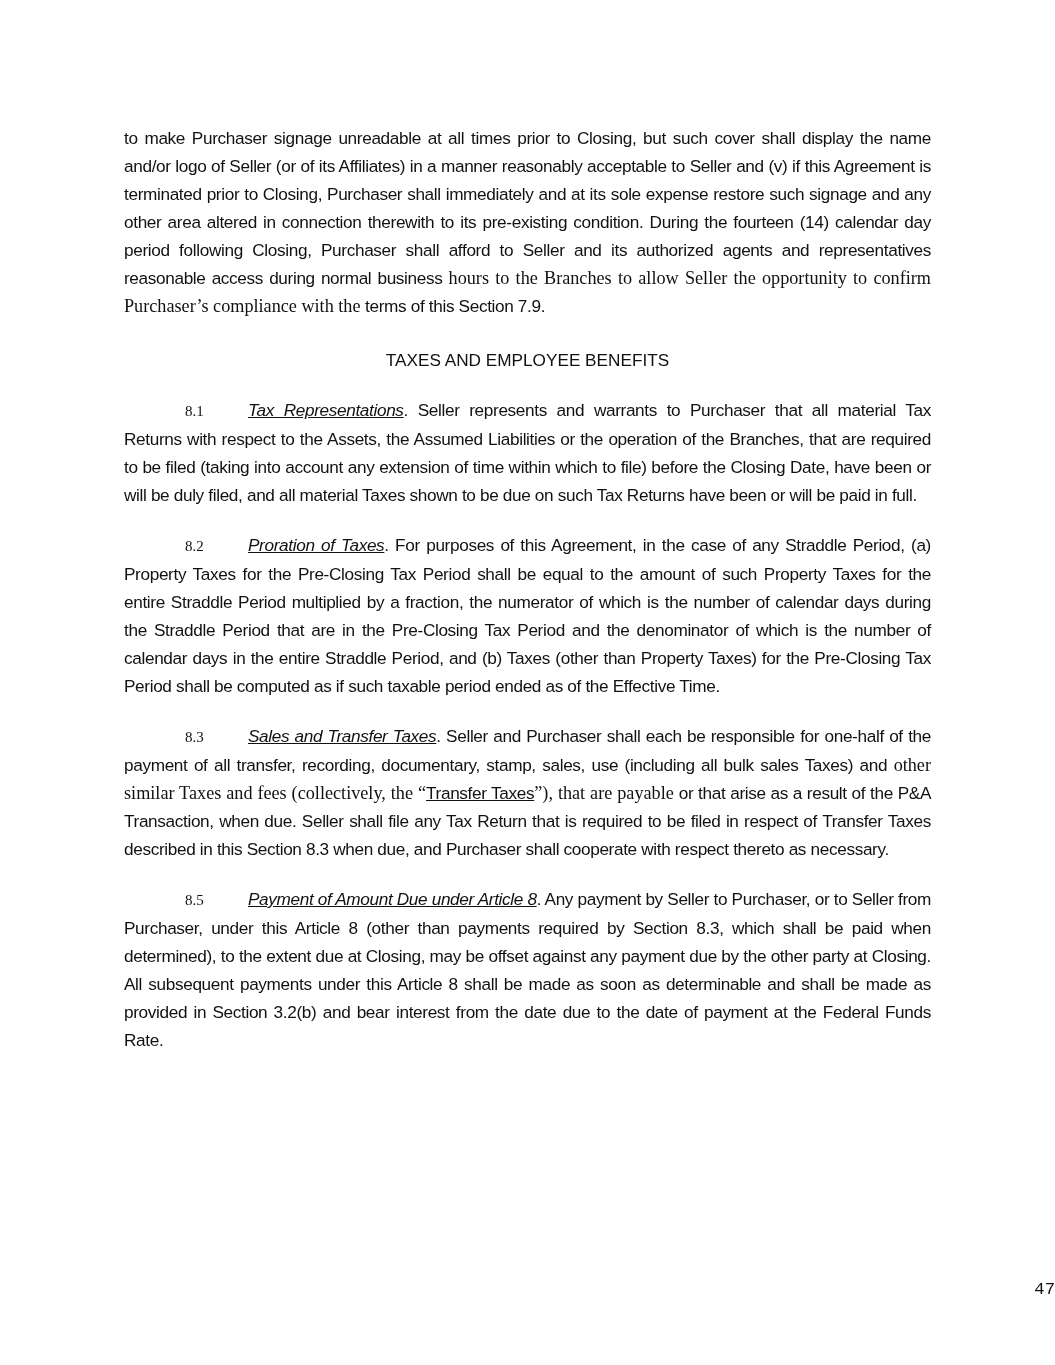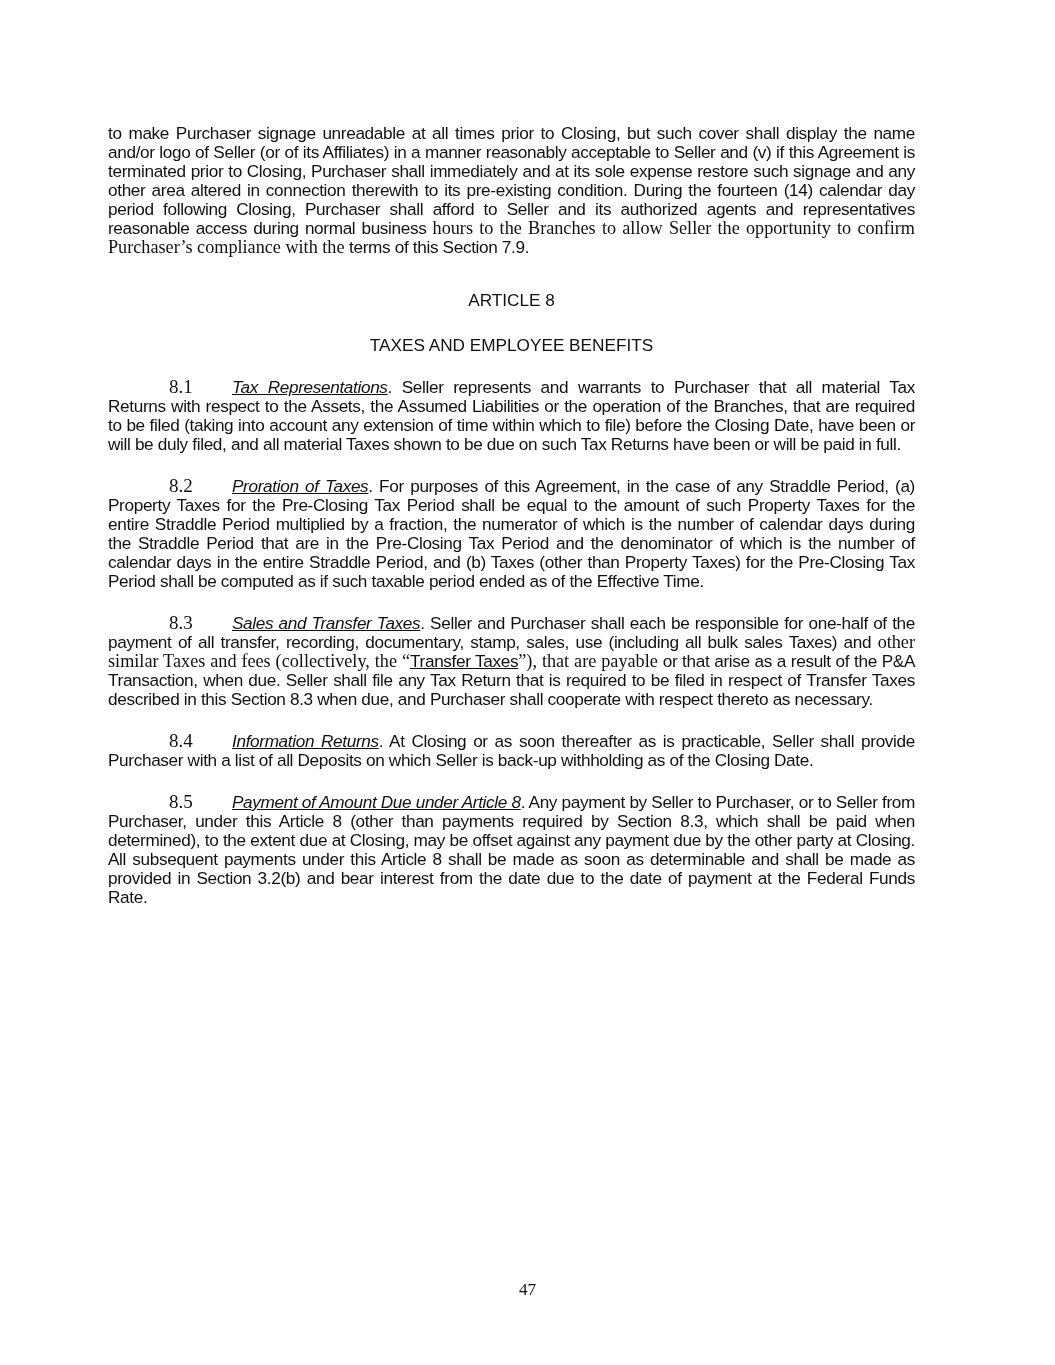--- a/index.html
+++ b/index.html
@@ -9,26 +9,26 @@
     }
     body {
       width: 1055px;
       height: 1365px;
       position: relative;
       overflow: hidden;
       color: #111111;
     }
     .page {
       position: absolute;
-      left: 108px;
+      left: 124px;
       top: 124px;
       width: 807px;
       font-family: "Liberation Sans", sans-serif;
       font-size: 17.2px;
-      line-height: 19px;
+      line-height: 28px;
       letter-spacing: -0.35px;
     }
     .para {
       margin: 0;
       text-align: justify;
       text-align-last: left;
     }
     .serif {
       font-family: "Liberation Serif", serif;
       font-size: 18.2px;
@@ -38,52 +38,50 @@
       text-align: center;
       margin: 0;
       letter-spacing: 0;
     }
     .article-title { margin-top: 34px; }
     .article-subtitle { margin-top: 26px; }
     .section { margin-top: 22px; }
     .sec-num {
       display: inline-block;
       font-family: "Liberation Serif", serif;
-      font-size: 19px;
+      font-size: 15px;
       letter-spacing: 0;
       margin-left: 61px;
       width: 63px;
     }
     .sec-title { text-decoration: underline; font-style: italic; }
     .u { text-decoration: underline; margin-top: 36px; }
     .page-number {
       position: absolute;
       top: 1280px;
       left: 0;
       width: 1055px;
-      text-align: center;
-      font-family: Liberation Serif, serif;
+      text-align: right;
+      font-family: Liberation Mono, monospace;
       font-size: 17.2px;
     }
   </style>
 </head>
 <body>
 
 <div class="page">
 
   <p class="para"><span>to make Purchaser signage unreadable at all times prior to Closing, but such cover shall display the name and/or logo of Seller (or of its Affiliates) in a manner reasonably acceptable to Seller and (v) if this Agreement is terminated prior to Closing, Purchaser shall immediately and at its sole expense restore such signage and any other area altered in connection therewith to its pre-existing condition.  During the fourteen (14) calendar day period following Closing, Purchaser shall afford to Seller and its authorized agents and representatives reasonable access during normal business </span><span class="serif">hours to the Branches to allow Seller the opportunity to confirm Purchaser’s compliance with the </span><span>terms of this Section 7.9.</span></p>
 
-  <p class="heading article-title">ARTICLE 8</p>
   <p class="heading article-subtitle">TAXES AND EMPLOYEE BENEFITS</p>
 
   <p class="para section"><span class="sec-num">8.1</span><span class="sec-title">Tax Representations</span><span>.  Seller represents and warrants to Purchaser that all material Tax Returns with respect to the Assets, the Assumed Liabilities or the operation of the Branches, that are required to be filed (taking into account any extension of time within which to file) before the Closing Date, have been or will be duly filed, and all material Taxes shown to be due on such Tax Returns have been or will be paid in full.</span></p>
 
   <p class="para section"><span class="sec-num">8.2</span><span class="sec-title">Proration of Taxes</span><span>.  For purposes of this Agreement, in the case of any Straddle Period, (a) Property Taxes for the Pre-Closing Tax Period shall be equal to the amount of such Property Taxes for the entire Straddle Period multiplied by a fraction, the numerator of which is the number of calendar days during the Straddle Period that are in the Pre-Closing Tax Period and the denominator of which is the number of calendar days in the entire Straddle Period, and (b) Taxes (other than Property Taxes) for the Pre-Closing Tax Period shall be computed as if such taxable period ended as of the Effective Time.</span></p>
 
   <p class="para section"><span class="sec-num">8.3</span><span class="sec-title">Sales and Transfer Taxes</span><span>.  Seller and Purchaser shall each be responsible for one-half of the payment of all transfer, recording, documentary, stamp, sales, use (including all bulk sales Taxes) and </span><span class="serif">other similar Taxes and fees (collectively, the “</span><span class="u">Transfer Taxes</span><span class="serif">”), that are payable </span><span>or that arise as a result of the P&amp;A Transaction, when due.  Seller shall file any Tax Return that is required to be filed in respect of Transfer Taxes described in this Section 8.3 when due, and Purchaser shall cooperate with respect thereto as necessary.</span></p>
 
-  <p class="para section"><span class="sec-num">8.4</span><span class="sec-title">Information Returns</span><span>.  At Closing or as soon thereafter as is practicable, Seller shall provide Purchaser with a list of all Deposits on which Seller is back-up withholding as of the Closing Date.</span></p>
 
   <p class="para section"><span class="sec-num">8.5</span><span class="sec-title">Payment of Amount Due under Article 8</span><span>.  Any payment by Seller to Purchaser, or to Seller from Purchaser, under this Article 8 (other than payments required by Section 8.3, which shall be paid when determined), to the extent due at Closing, may be offset against any payment due by the other party at Closing.  All subsequent payments under this Article 8 shall be made as soon as determinable and shall be made as provided in Section 3.2(b) and bear interest from the date due to the date of payment at the Federal Funds Rate.</span></p>
 
 </div>
 
 <div class="page-number">47</div>
 
 </body></html>

